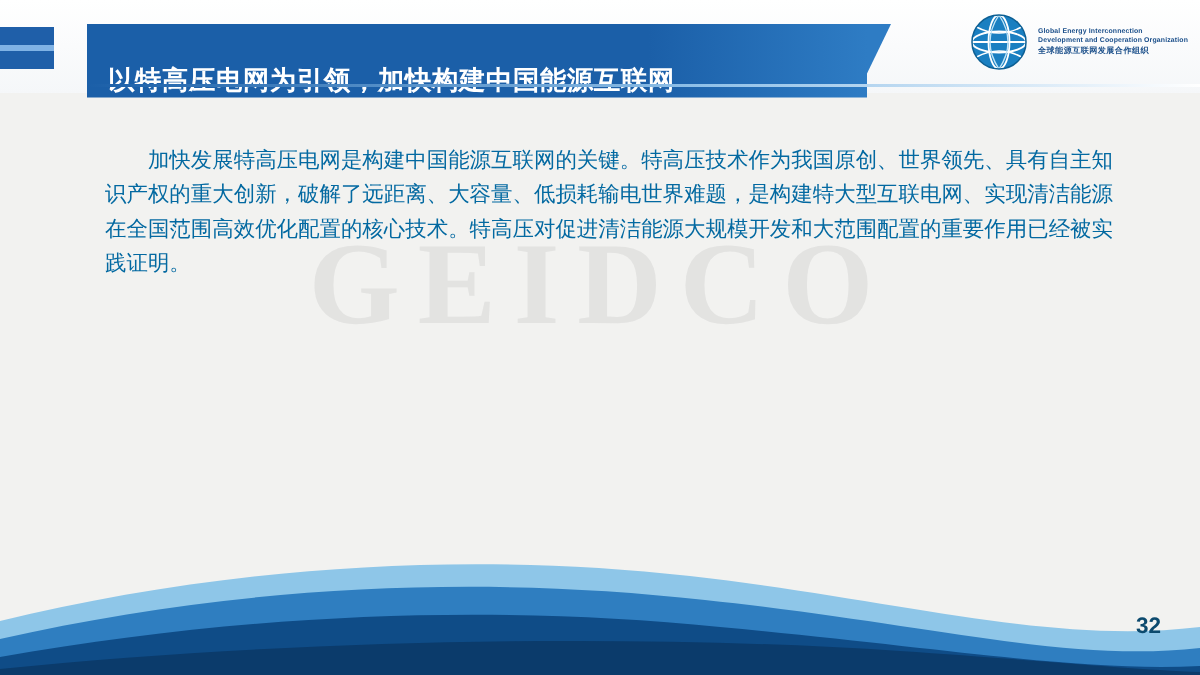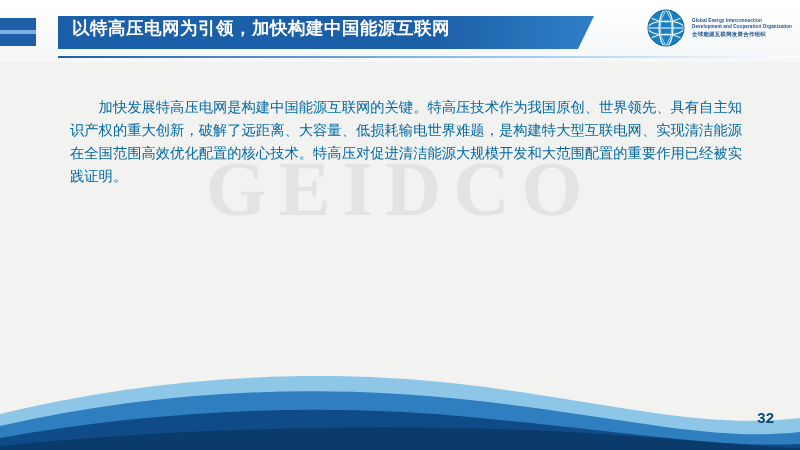--- a/index.html
+++ b/index.html
@@ -36,25 +36,25 @@
   .header-blue-bar:after {
     content: "";
     position: absolute;
     left: 0; top: 12px;
     width: 36px; height: 4px;
     background: #7fb2e5;
   }
   .title-ribbon {
     position: absolute;
     left: 58px; top: 16px;
-    height: 33px;
+    height: 49px;
     min-width: 520px;
     background: linear-gradient(to right, #1b5fa8 0%, #1b5fa8 72%, #2e7cc4 100%);
     display: flex;
-    align-items: flex-start;
+    align-items: flex-end;
     padding: 0 10px 0 14px;
     box-sizing: border-box;
   }
   .title-ribbon:after {
     content: "";
     position: absolute;
     right: -16px; top: 0;
     width: 0; height: 0;
     border-top: 33px solid #2e7cc4;
     border-right: 16px solid transparent;

